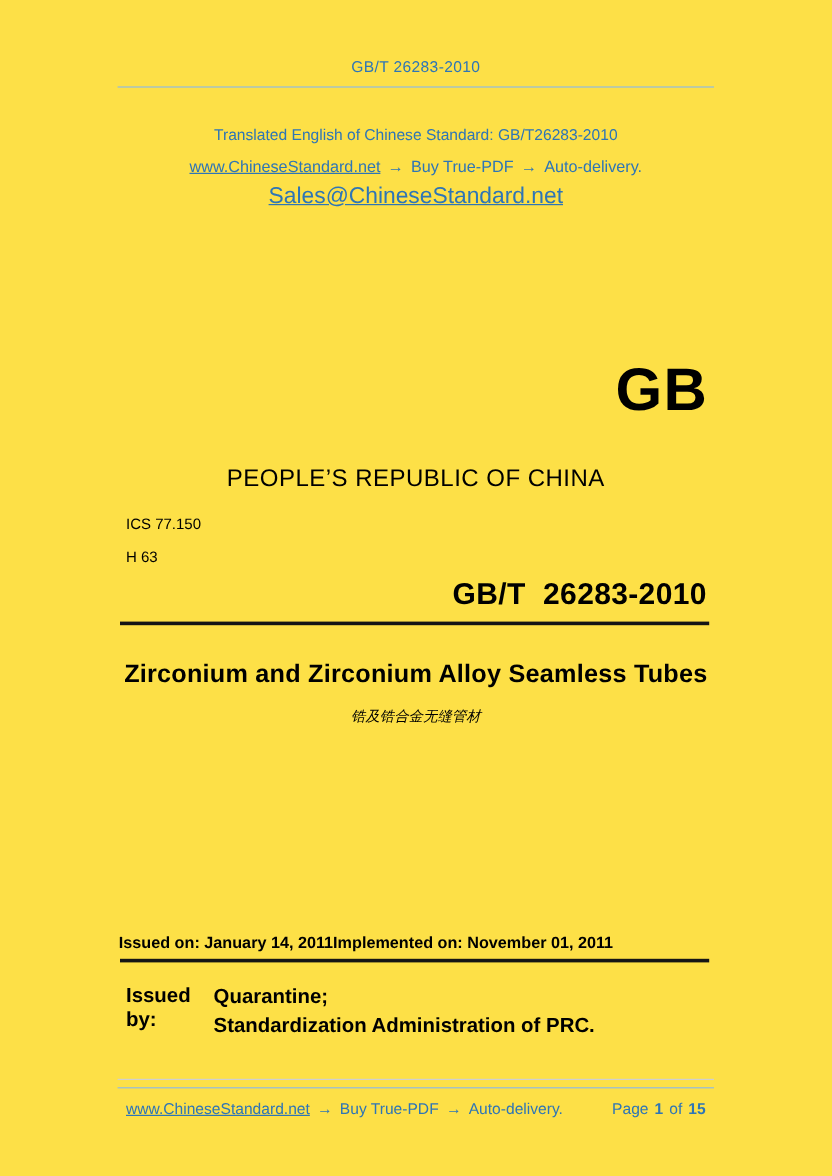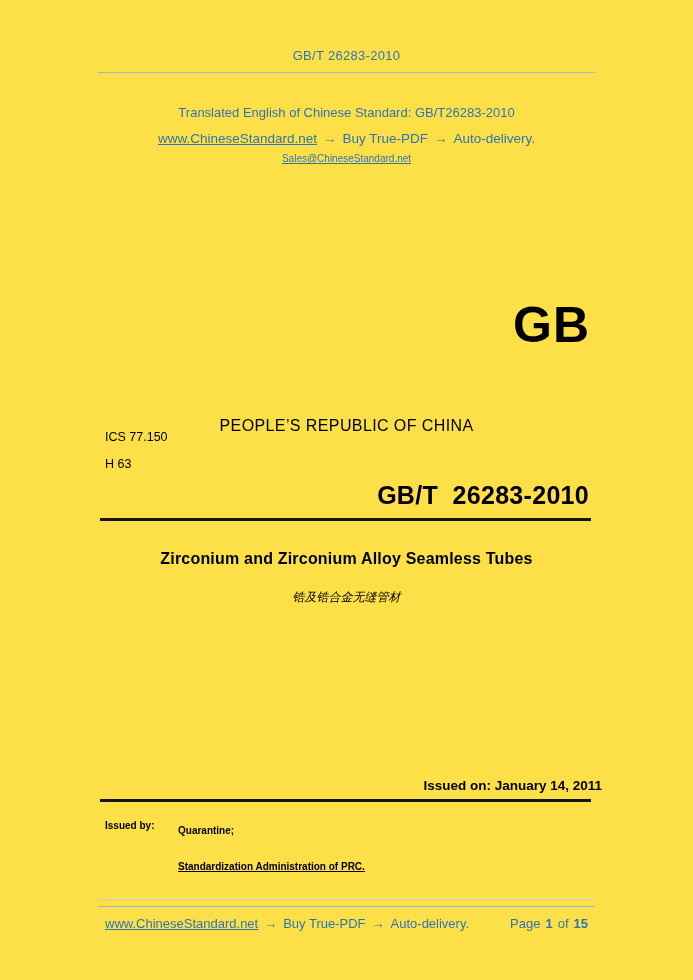--- a/index.html
+++ b/index.html
@@ -16,56 +16,56 @@
   .blue { color: #2E75B6; }
   .center { position: absolute; left: 0; width: 693px; text-align: center; }
   .rule { position: absolute; }
   .rule-lightblue { background: #92BBDE; height: 1px; }
   .rule-gray { background: #CFCFCF; height: 1px; }
   .rule-black { background: #151515; height: 3px; }
 
   .header-code { top: 48px; font-size: 13px; letter-spacing: 0.3px; }
   .translated-line { top: 105px; font-size: 13px; }
   .buy-line { top: 131px; font-size: 13.5px; }
-  .email-line { top: 153px; font-size: 10px; }
+  .email-line { top: 153px; font-size: 19px; }
   .inline-row { display: flex; justify-content: center; gap: 6px; }
   .u { text-decoration: underline; }
   .arrow { font-weight: 400; }
 
   .gb-mark {
     position: absolute; top: 296px; right: 103px;
     font-size: 50px; font-weight: 700; letter-spacing: 1px;
   }
   .nat1 { top: 361px; font-size: 16px; letter-spacing: 0.4px; }
-  .nat2 { top: 417px; font-size: 16px; letter-spacing: 0.4px; }
+  .nat2 { top: 388px; font-size: 20px; letter-spacing: 0.4px; }
 
   .ics { position: absolute; left: 105px; top: 430px; font-size: 12.5px; }
   .h63 { position: absolute; left: 105px; top: 457px; font-size: 12.5px; }
 
   .code-big {
     position: absolute; top: 481px; right: 104px;
     font-size: 25px; font-weight: 700; white-space: pre; letter-spacing: 0.3px;
   }
 
-  .title-en { top: 550px; font-size: 16px; font-weight: 700; letter-spacing: 0.2px; }
+  .title-en { top: 550px; font-size: 21px; font-weight: 700; letter-spacing: 0.2px; }
   .title-zh { top: 589px; font-size: 12px; font-family: "DejaVu Serif", serif; font-weight: 400; font-style: italic; }
 
   .dates-row {
-    position: absolute; top: 778px; left: 119px; width: 483px;
-    display: flex; justify-content: flex-end;
+    position: absolute; top: 778px; left: 99px; width: 483px;
+    display: flex; justify-content: flex-start;
     font-size: 13.5px; font-weight: 700;
   }
 
   .issuer {
     position: absolute; top: 820px; left: 105px; width: 500px;
-    font-size: 10px; font-weight: 700; display: flex;
+    font-size: 17px; font-weight: 700; display: flex;
   }
   .issuer-label { width: 73px; flex: 0 0 73px; }
   .issuer-lines { line-height: 22px; }
-  .issuer-line3 { margin-top: 14px; text-decoration: underline; }
+  .issuer-line3 { margin-top: 2px; }
 
   .footer-row {
     position: absolute; top: 916px; left: 105px; width: 483px;
     display: flex; justify-content: space-between;
     font-size: 13px;
   }
   .footer-left, .footer-right { display: flex; gap: 6px; align-items: baseline; }
   .footer-right { gap: 5px; }
   .bold { font-weight: 700; }
 </style>
@@ -100,20 +100,21 @@
   <div class="h63">H 63</div>
 
   <div class="code-big">GB/T  26283-2010</div>
   <div class="rule rule-black" style="top:518px; left:100px; width:491px;"></div>
 
   <div class="center title-en">Zirconium and Zirconium Alloy Seamless Tubes</div>
   <div class="center title-zh">锆及锆合金无缝管材</div>
 
   <div class="dates-row">
     <span>Issued on: January 14, 2011</span>
+    <span>Implemented on: November 01, 2011</span>
   </div>
   <div class="rule rule-black" style="top:799px; left:100px; width:491px;"></div>
 
   <div class="issuer">
     <span class="issuer-label">Issued by:</span>
     <span class="issuer-lines">
       <div>Quarantine;</div>
       <div class="issuer-line3">Standardization Administration of PRC.</div>
     </span>
   </div>

